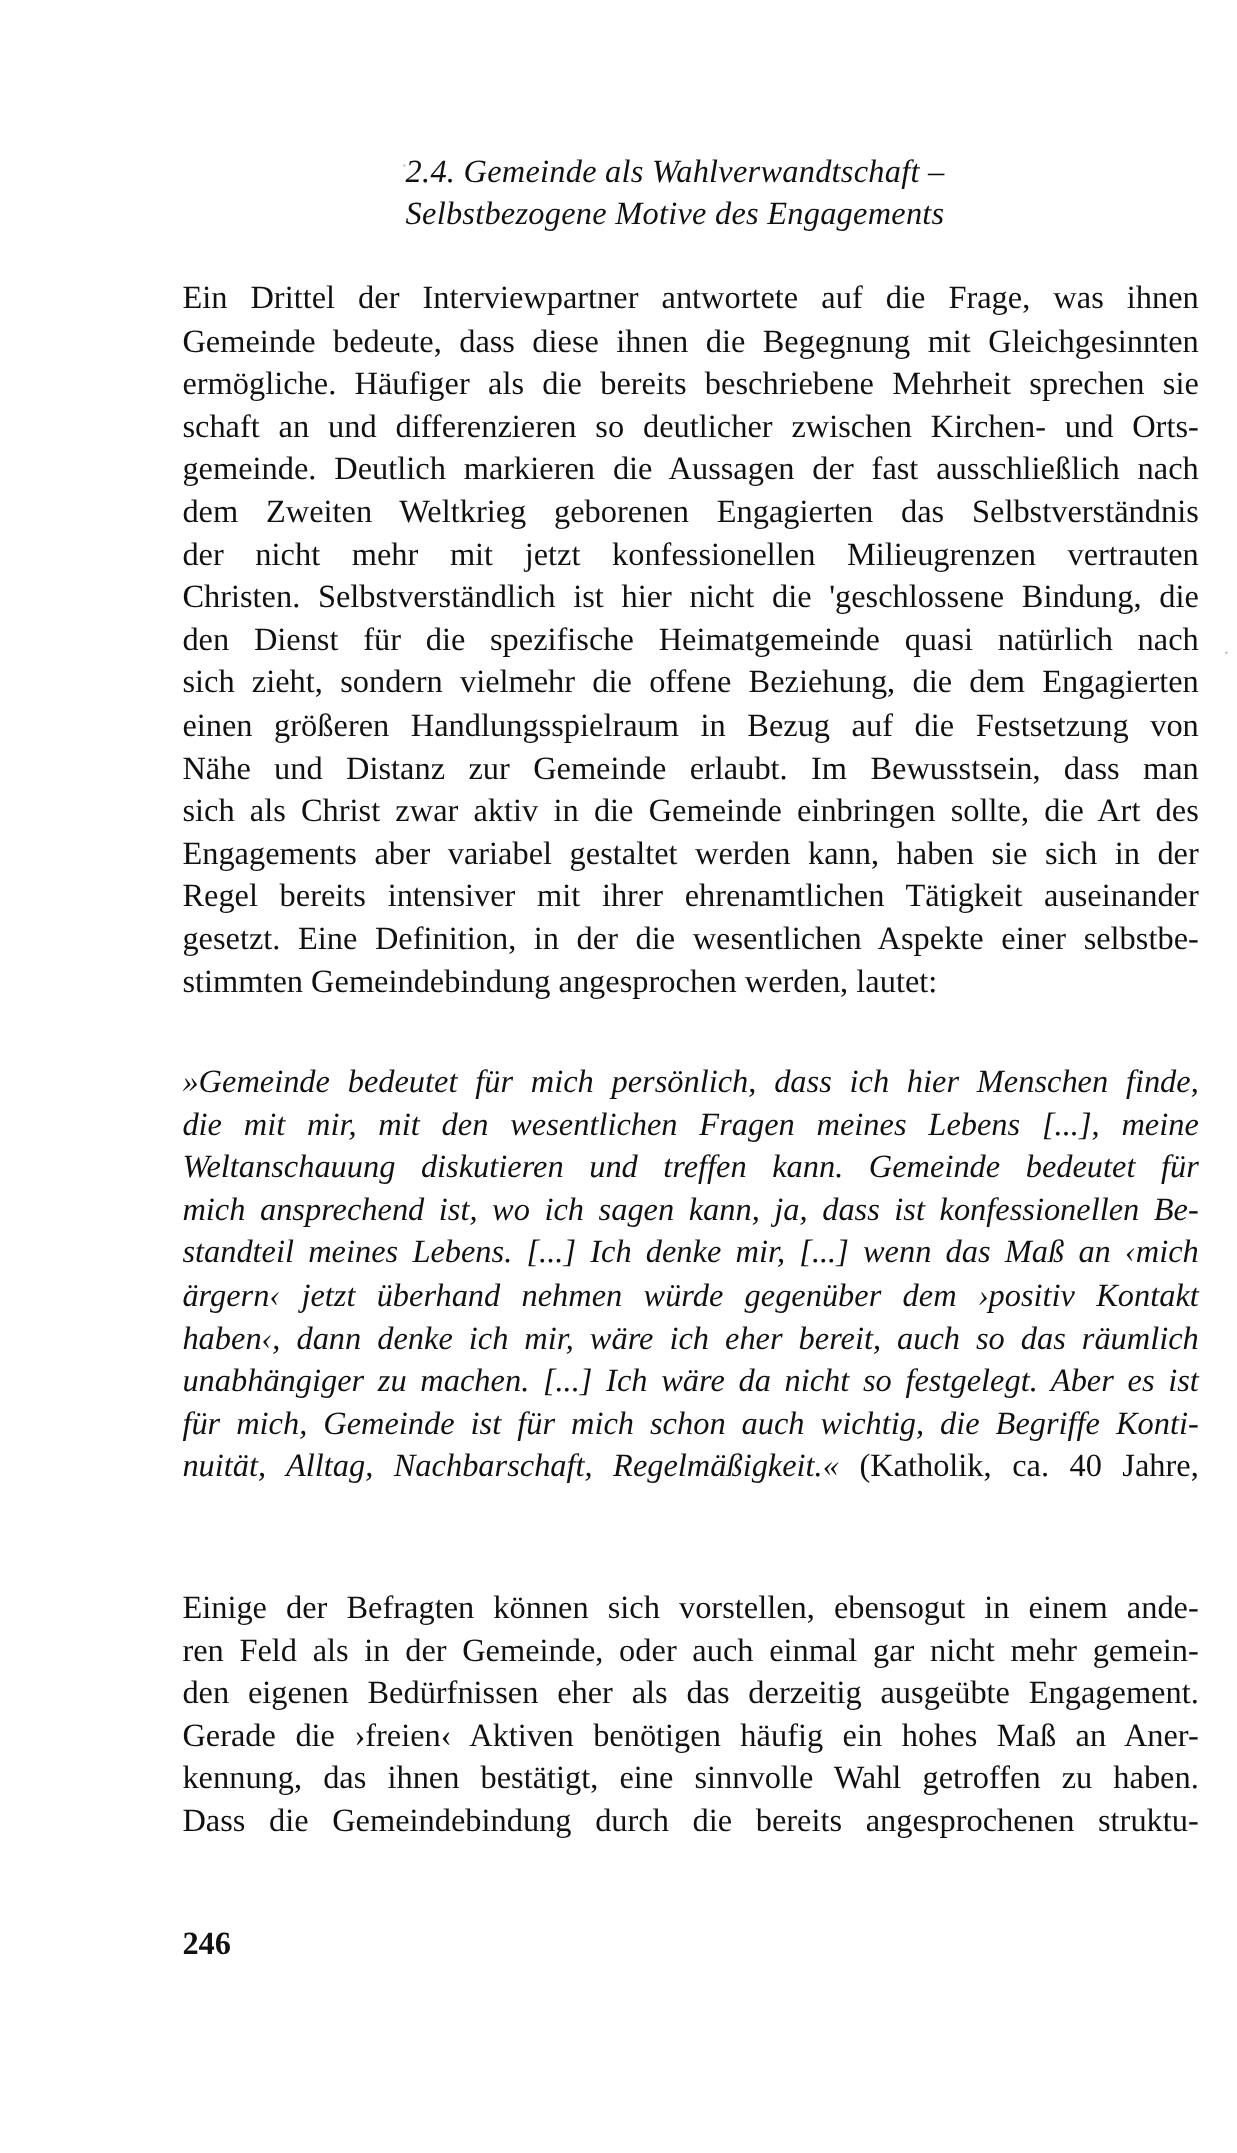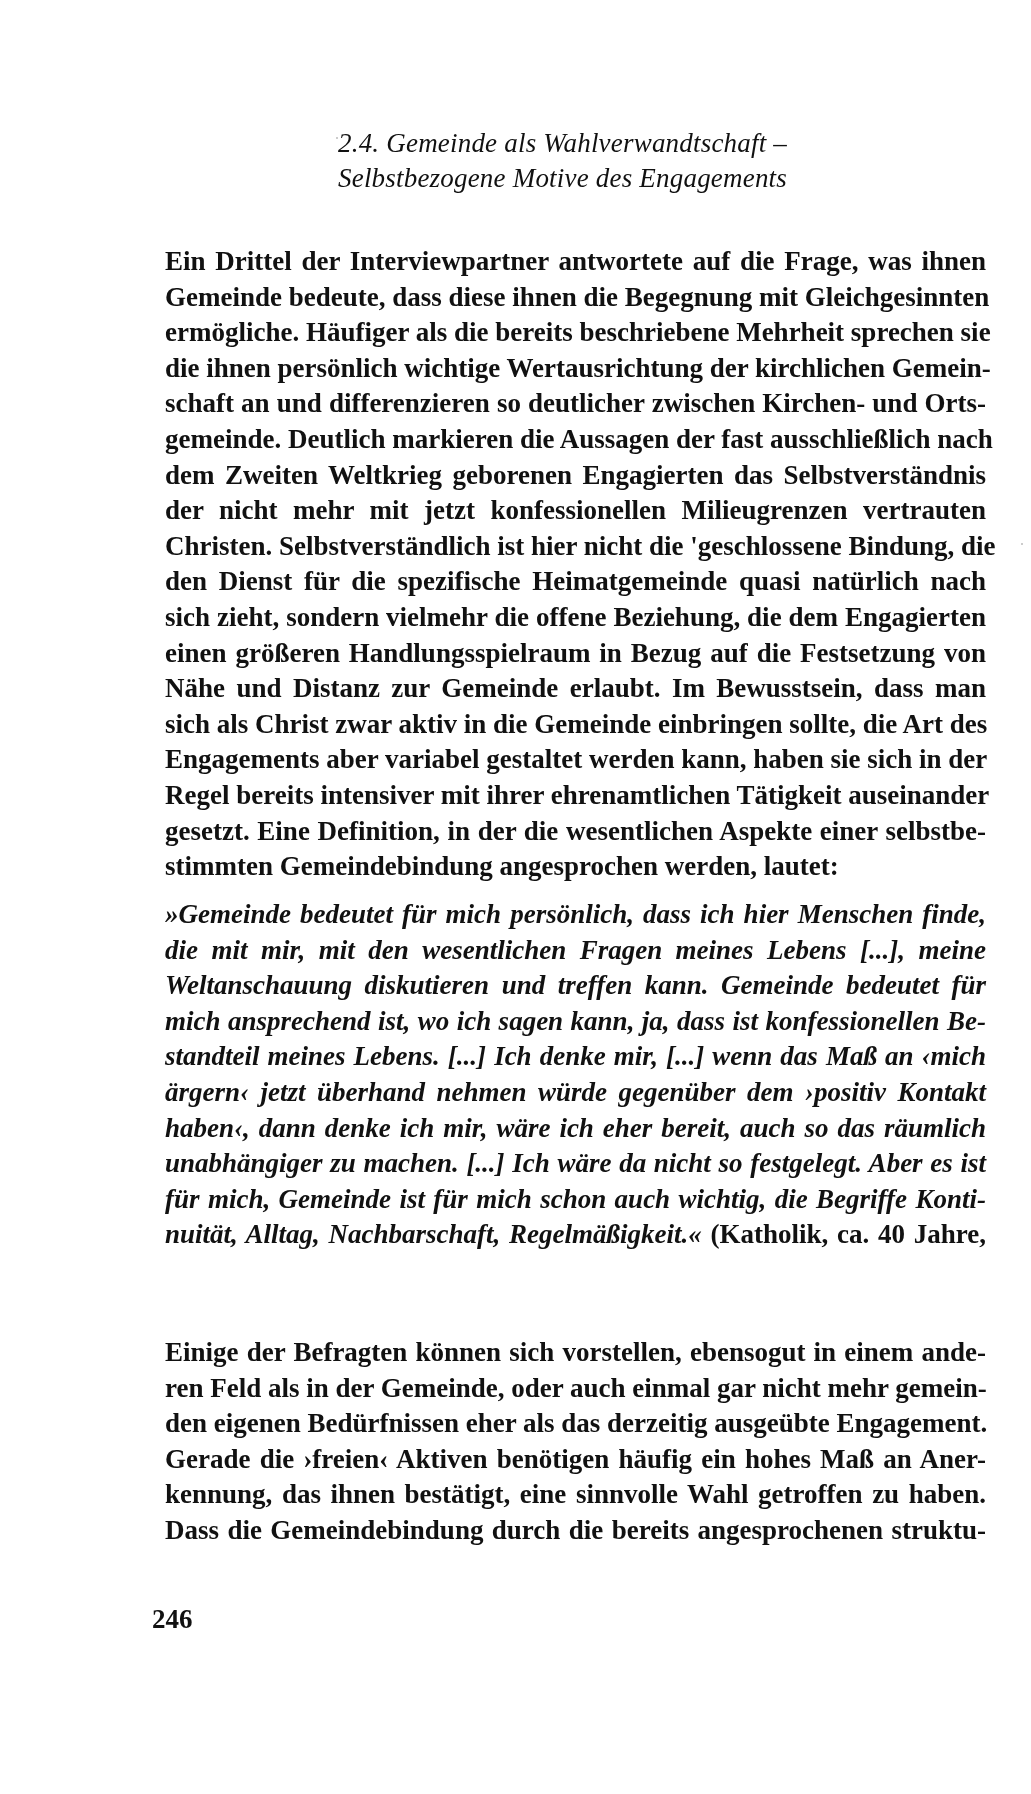--- a/index.html
+++ b/index.html
@@ -42,22 +42,21 @@
     width: 847px;
     font-size: 27px;
     line-height: 35.6px;
     text-align: justify;
     hyphens: manual;
   }
   .para1 { top: 231px; }
   .quote { top: 884px; }
   .para3 { top: 1322px; }
   .body-text p {
-    margin: 13px;
-    font-weight: bold;
+    margin: 0;
   }
   .body-text .line {
     display: block;
     text-align: justify;
     text-align-last: justify;
     white-space: nowrap;
     overflow: visible;
   }
   .body-text .line.last {
     text-align-last: left;
@@ -89,21 +88,20 @@
   <div class="heading">
     <span>2.4. Gemeinde als Wahlverwandtschaft –</span>
     <span>Selbstbezogene Motive des Engagements</span>
   </div>
 
   <div class="body-text para1">
     <p>
       <span class="line">Ein Drittel der Interviewpartner antwortete auf die Frage, was ihnen</span>
       <span class="line">Gemeinde bedeute, dass diese ihnen die Begegnung mit Gleichgesinnten</span>
       <span class="line">ermögliche. Häufiger als die bereits beschriebene Mehrheit sprechen sie</span>
-      <span class="line">die ihnen persönlich wichtige Wertausrichtung der kirchlichen Gemein-</span>
       <span class="line">schaft an und differenzieren so deutlicher zwischen Kirchen- und Orts-</span>
       <span class="line">gemeinde. Deutlich markieren die Aussagen der fast ausschließlich nach</span>
       <span class="line">dem Zweiten Weltkrieg geborenen Engagierten das Selbstverständnis</span>
       <span class="line">der nicht mehr mit jetzt konfessionellen Milieugrenzen vertrauten</span>
       <span class="line">Christen. Selbstverständlich ist hier nicht die 'geschlossene Bindung, die</span>
       <span class="line">den Dienst für die spezifische Heimatgemeinde quasi natürlich nach</span>
       <span class="line">sich zieht, sondern vielmehr die offene Beziehung, die dem Engagierten</span>
       <span class="line">einen größeren Handlungsspielraum in Bezug auf die Festsetzung von</span>
       <span class="line">Nähe und Distanz zur Gemeinde erlaubt. Im Bewusstsein, dass man</span>
       <span class="line">sich als Christ zwar aktiv in die Gemeinde einbringen sollte, die Art des</span>

